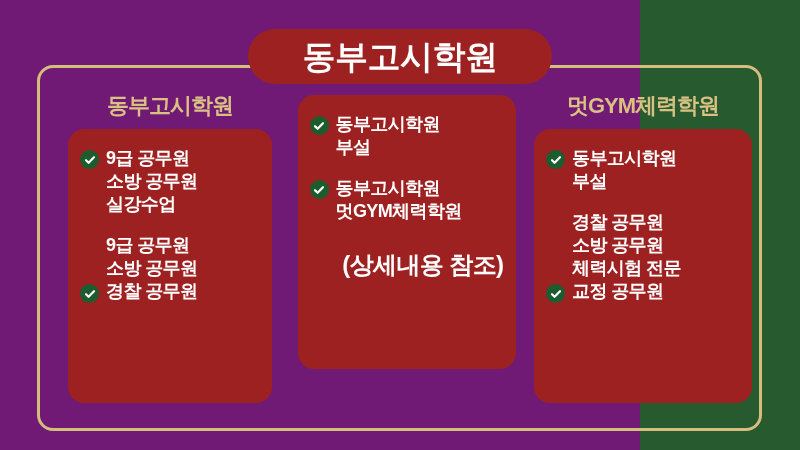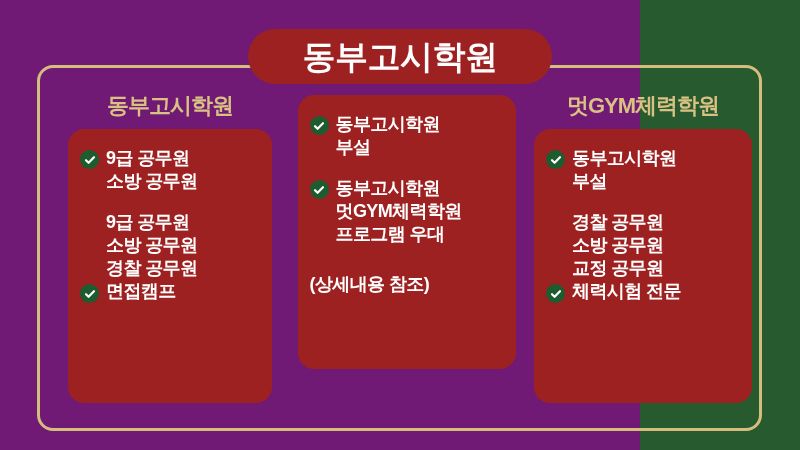--- a/index.html
+++ b/index.html
@@ -139,25 +139,25 @@
     color: #ffffff;
     font-size: 18px;
     font-weight: 700;
     line-height: 1.28;
     letter-spacing: -0.6px;
     white-space: nowrap;
   }
 
   .card-note {
     color: #ffffff;
-    font-size: 18px;
+    font-size: 24px;
     font-weight: 700;
     letter-spacing: -0.6px;
     line-height: 1.2;
-    text-align: left;
+    text-align: right;
     margin-top: 10px;
     white-space: nowrap;
   }
 </style>
 </head>
 <body>
 
 <div id="poster">
 
   <div id="frame"></div>
@@ -172,33 +172,33 @@
         <div class="card">
           <div class="bullet-item">
             <span class="check-icon">
               <svg width="12" height="12" viewBox="0 0 12 12" aria-hidden="true">
                 <path d="M2 6.2 L4.6 8.8 L10 3.2" fill="none" stroke="#ffffff" stroke-width="2.2" stroke-linecap="round" stroke-linejoin="round"></path>
               </svg>
             </span>
             <div class="bullet-lines">
               <div class="line">9급 공무원</div>
               <div class="line">소방 공무원</div>
+              <div class="line">실강수업</div>
             </div>
           </div>
           <div class="bullet-item">
             <span class="check-icon">
               <svg width="12" height="12" viewBox="0 0 12 12" aria-hidden="true">
                 <path d="M2 6.2 L4.6 8.8 L10 3.2" fill="none" stroke="#ffffff" stroke-width="2.2" stroke-linecap="round" stroke-linejoin="round"></path>
               </svg>
             </span>
             <div class="bullet-lines">
               <div class="line">9급 공무원</div>
               <div class="line">소방 공무원</div>
               <div class="line">경찰 공무원</div>
-              <div class="line">면접캠프</div>
             </div>
           </div>
         </div>
       </div>
       <div class="column">
         <div class="card card-wide">
           <div class="bullet-item">
             <span class="check-icon">
               <svg width="12" height="12" viewBox="0 0 12 12" aria-hidden="true">
                 <path d="M2 6.2 L4.6 8.8 L10 3.2" fill="none" stroke="#ffffff" stroke-width="2.2" stroke-linecap="round" stroke-linejoin="round"></path>
@@ -211,21 +211,20 @@
           </div>
           <div class="bullet-item">
             <span class="check-icon">
               <svg width="12" height="12" viewBox="0 0 12 12" aria-hidden="true">
                 <path d="M2 6.2 L4.6 8.8 L10 3.2" fill="none" stroke="#ffffff" stroke-width="2.2" stroke-linecap="round" stroke-linejoin="round"></path>
               </svg>
             </span>
             <div class="bullet-lines">
               <div class="line">동부고시학원</div>
               <div class="line">멋GYM체력학원</div>
-              <div class="line">프로그램 우대</div>
             </div>
           </div>
           <div class="card-note">(상세내용 참조)</div>
         </div>
       </div>
       <div class="column">
         <div class="column-header">멋GYM체력학원</div>
         <div class="card card-wide">
           <div class="bullet-item">
             <span class="check-icon">
@@ -240,21 +239,21 @@
           </div>
           <div class="bullet-item">
             <span class="check-icon">
               <svg width="12" height="12" viewBox="0 0 12 12" aria-hidden="true">
                 <path d="M2 6.2 L4.6 8.8 L10 3.2" fill="none" stroke="#ffffff" stroke-width="2.2" stroke-linecap="round" stroke-linejoin="round"></path>
               </svg>
             </span>
             <div class="bullet-lines">
               <div class="line">경찰 공무원</div>
               <div class="line">소방 공무원</div>
+              <div class="line">체력시험 전문</div>
               <div class="line">교정 공무원</div>
-              <div class="line">체력시험 전문</div>
             </div>
           </div>
         </div>
       </div>
     </div>
 
 </div>
 
 </body></html>

